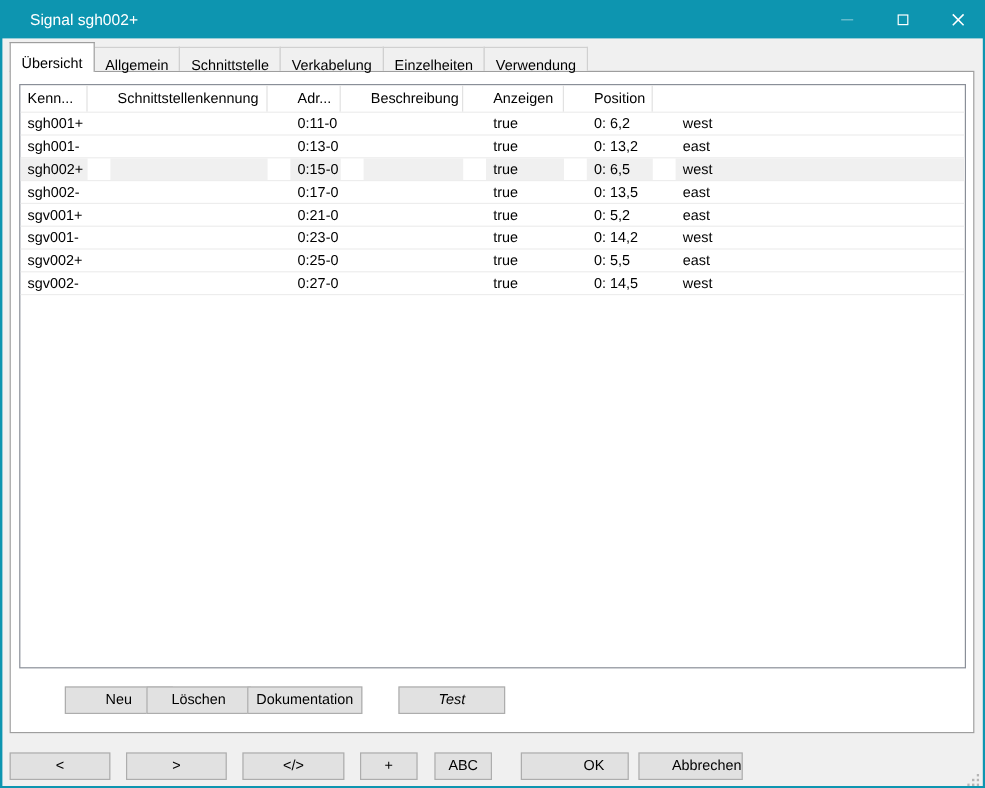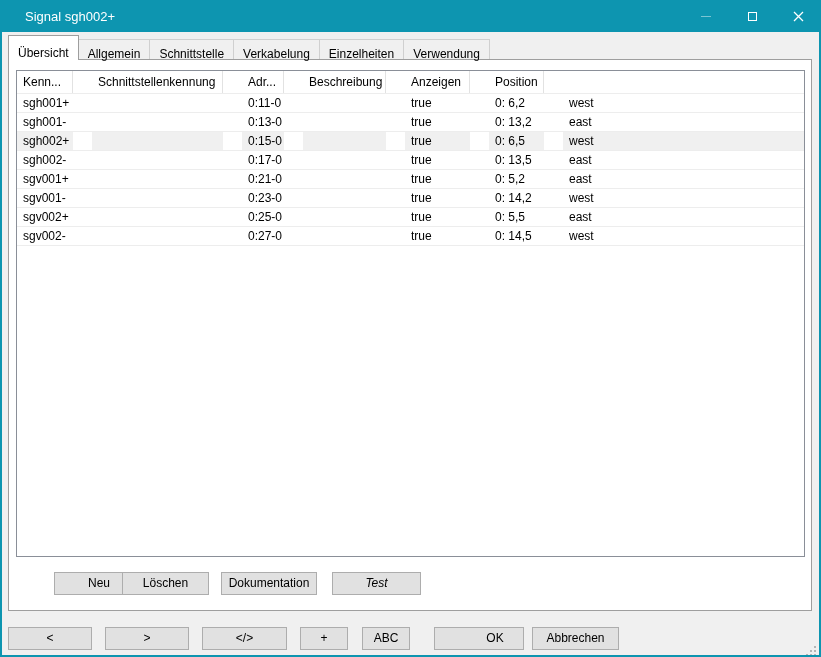--- a/index.html
+++ b/index.html
@@ -42,30 +42,30 @@
   .trow.selected .c:not(.cfill){background:#f0f0f0;}
   
   .btn{
     position:absolute;height:23px;background:#e1e1e1;border:1px solid #adadad;
     font-size:12px;line-height:21px;text-align:center;color:#000;
     font-family:"Liberation Sans","DejaVu Sans",sans-serif;padding:0;cursor:default;
   }
   
   .btn-neu{left:12px;top:512px;width:90px;margin-left:33px;}
   .btn-loeschen{left:113px;top:512px;width:87px;}
-  .btn-dok{left:212px;top:512px;width:96px;text-align:center;}
+  .btn-dok{left:197px;top:512px;width:96px;text-align:center;}
   .btn-test{left:323px;top:512px;width:89px;font-style:italic;}
   
   .btn-nav1{left:6px;top:595px;width:84px;}
   .btn-nav2{left:103px;top:595px;width:84px;}
   .btn-nav3{left:200px;top:595px;width:85px;}
   .btn-plus{left:298px;top:595px;width:48px;}
   .btn-abc{left:360px;top:595px;width:48px;}
   .btn-ok{left:432px;top:595px;width:90px;padding-left:32px;}
-  .btn-abbrechen{left:530px;top:595px;width:87px;}
+  .btn-abbrechen{left:530px;top:595px;width:87px;text-align:right;}
   .btn-uebernehmen{left:624px;top:595px;width:112px;margin-top:36px;}
   .btn-hilfe{left:704px;top:595px;width:86px;margin-top:30px;}
   .grip{position:absolute;right:3px;bottom:3px;width:10px;height:10px;}
 </style>
 </head>
 <body>
 
 <div class="window">
 
   <div class="titlebar">

